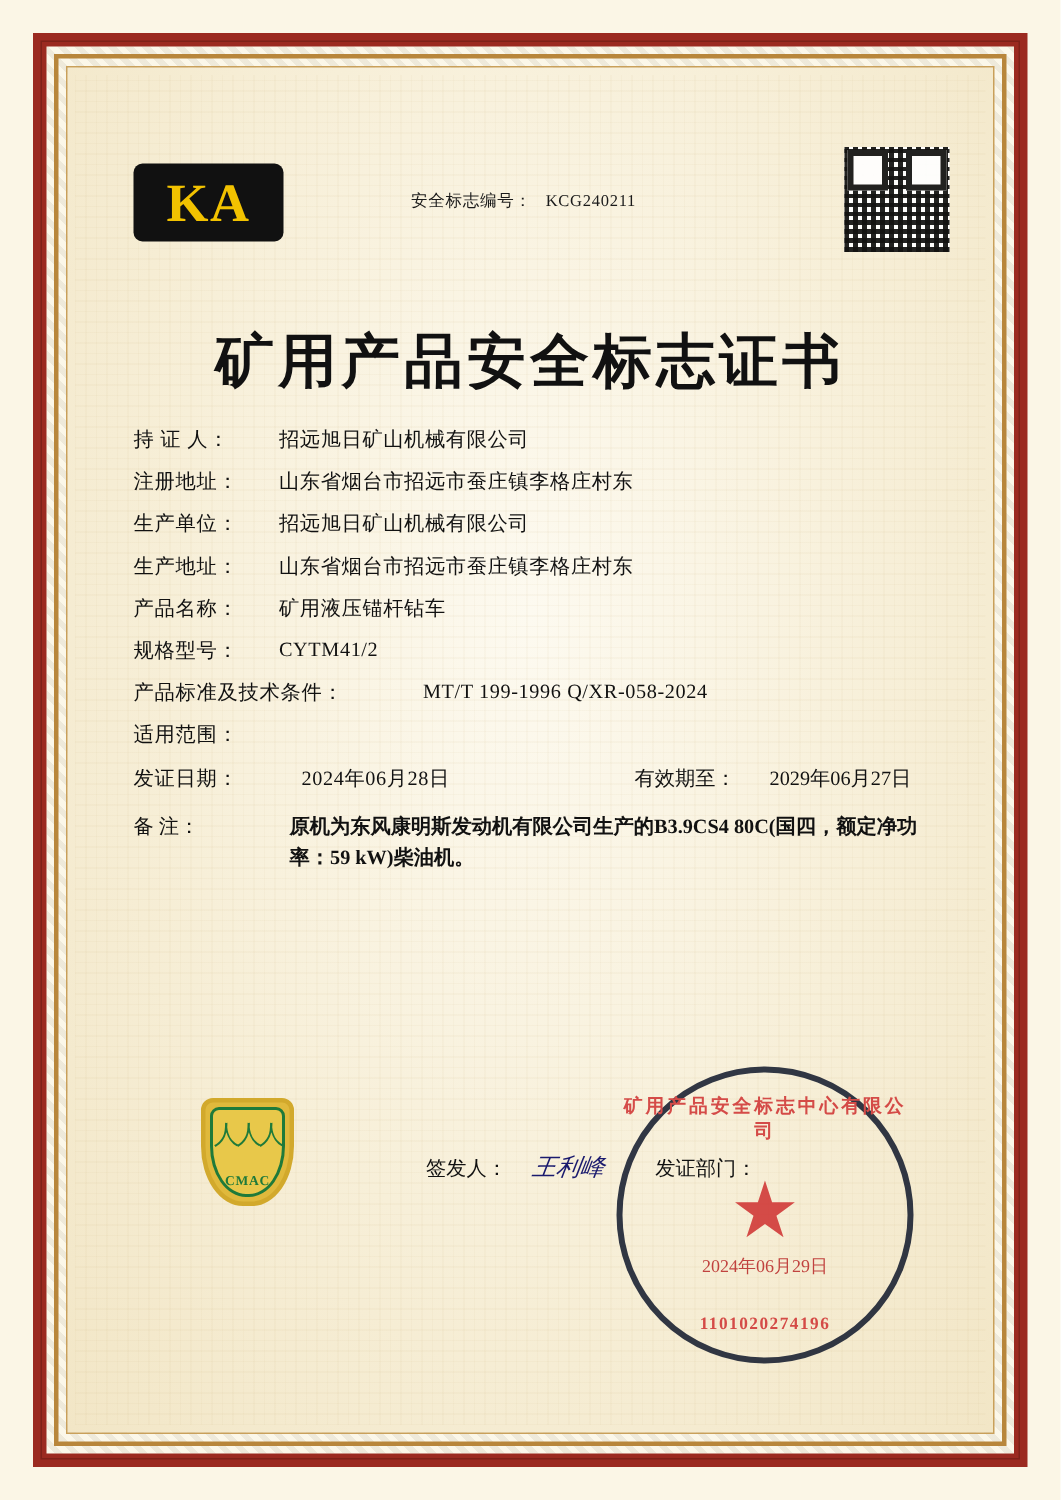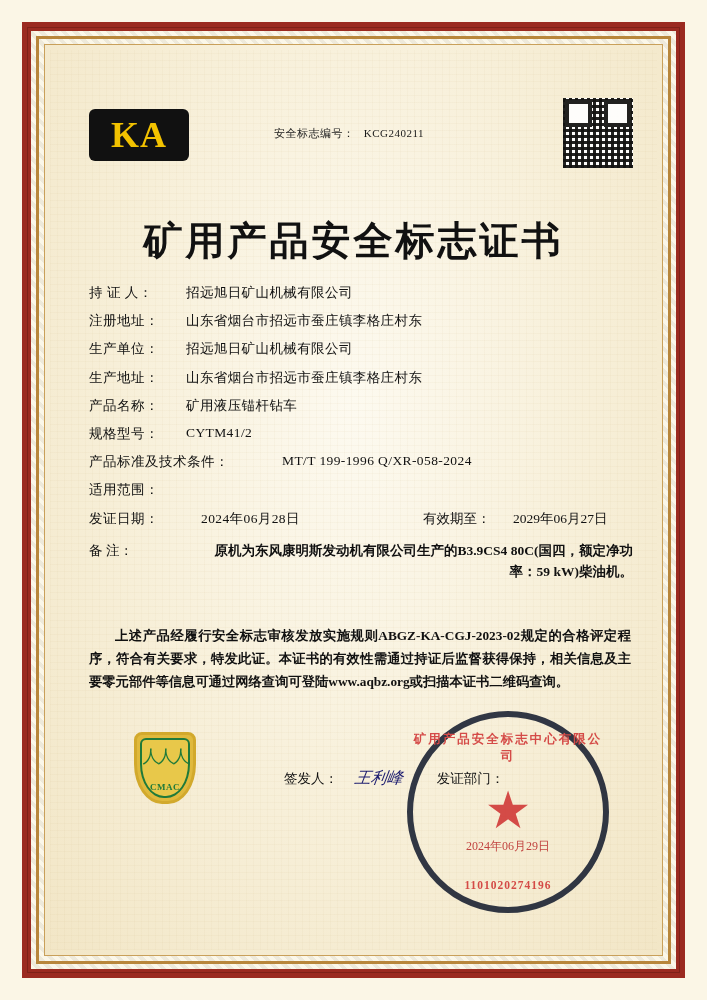--- a/index.html
+++ b/index.html
@@ -189,21 +189,20 @@
   }
   .row-remark .label {
     position: absolute;
     left: 0; top: 0;
   }
   .row-remark .value {
     display: block;
     margin-left: 104px;
     white-space: normal;
     font-weight: bold;
-    text-align: right;
   }
 
   .statement {
     position: absolute;
     left: 33px;
     right: 20px;
     top: 568px;
     font-size: 13.3px;
     line-height: 23px;
     color: #111;
@@ -279,21 +278,21 @@
     margin-left: 16px;
   }
 
   .seal {
     position: absolute;
     right: 42px;
     top: 655px;
     width: 190px;
     height: 190px;
     border-radius: 50%;
-    border: 6px solid #0f172a;
+    border: 4px solid #0f172a;
     color: #cf2f2f;
     opacity: 0.85;
   }
   .seal .star {
     position: absolute;
     left: 50%; top: 50%;
     transform: translate(-50%, -52%);
     font-size: 52px;
     line-height: 1;
     color: #cf2f2f;
@@ -389,21 +388,20 @@
         <span class="value2">2029年06月27日</span>
       </div>
 
       <div class="row-remark">
         <span class="label">备    注：</span>
         <span class="value">原机为东风康明斯发动机有限公司生产的B3.9CS4 80C(国四，额定净功率：59 kW)柴油机。</span>
       </div>
 
     </div>
 
-    <div class="statement">上述产品经履行安全标志审核发放实施规则ABGZ-KA-CGJ-2023-02规定的合格评定程序，符合有关要求，特发此证。本证书的有效性需通过持证后监督获得保持，相关信息及主要零元部件等信息可通过网络查询可登陆www.aqbz.org或扫描本证书二维码查询。</div>
 
     <div class="cmac">
       <div class="shield"></div>
       <div class="inner"></div>
       <div class="glyph">人人人</div>
       <div class="txt">CMAC</div>
     </div>
 
     <div class="sign-row">
       <span>签发人：</span>

